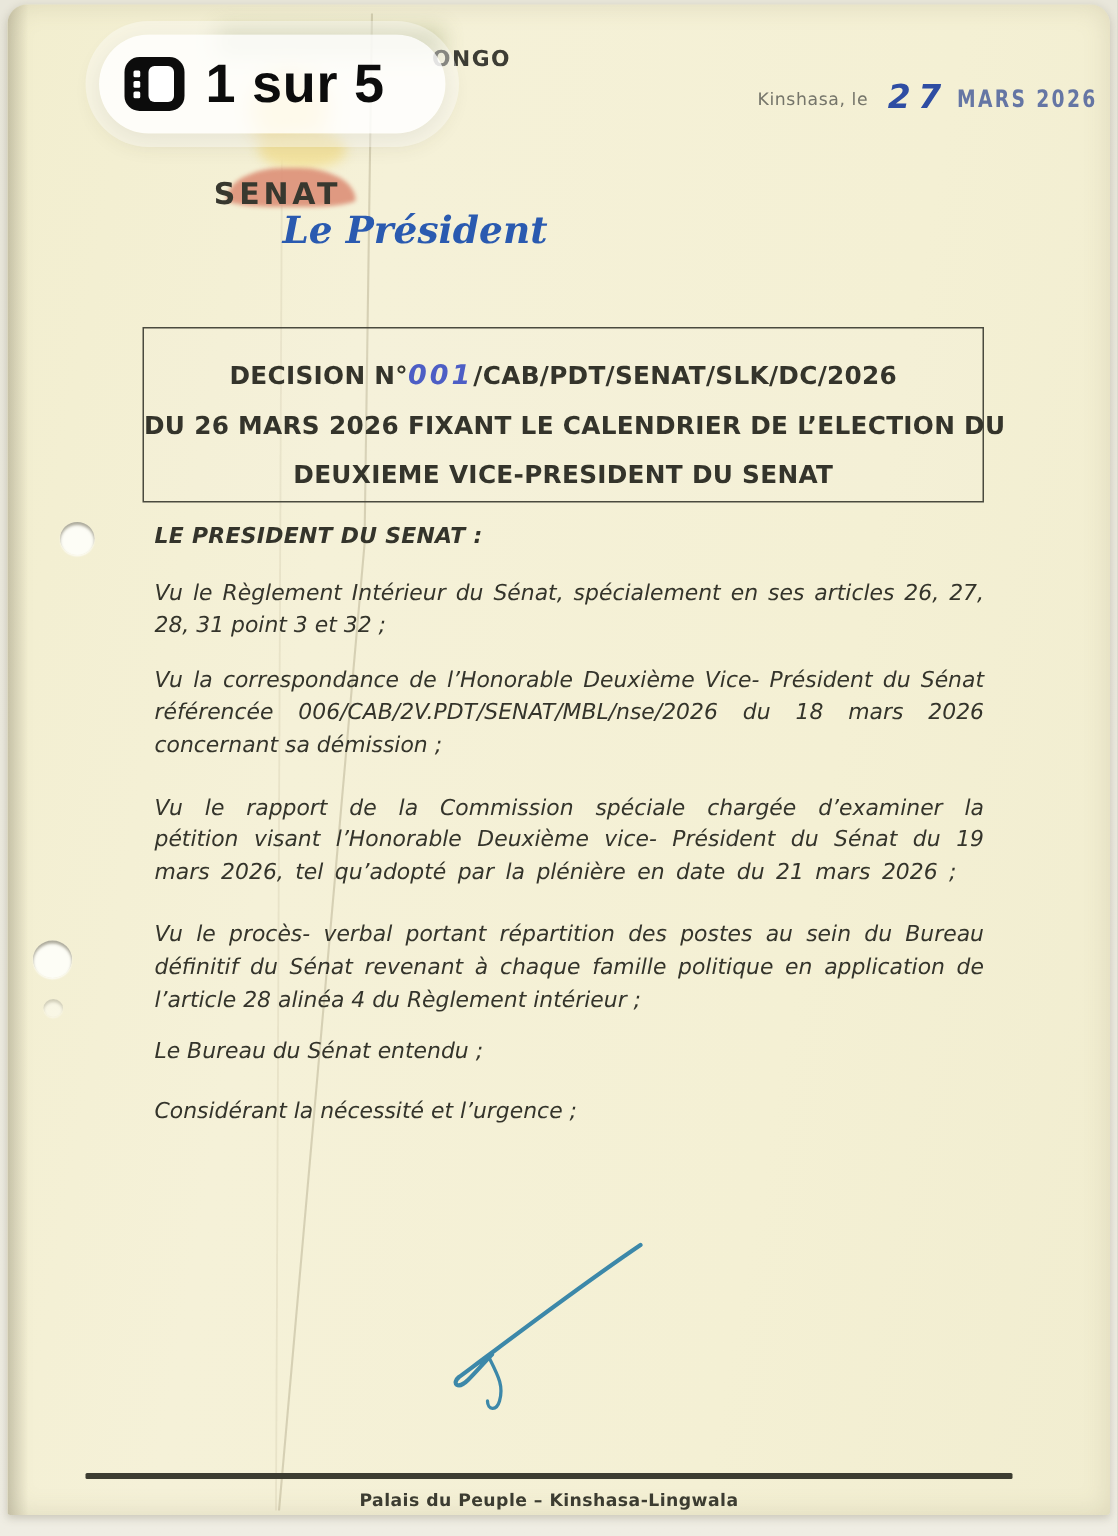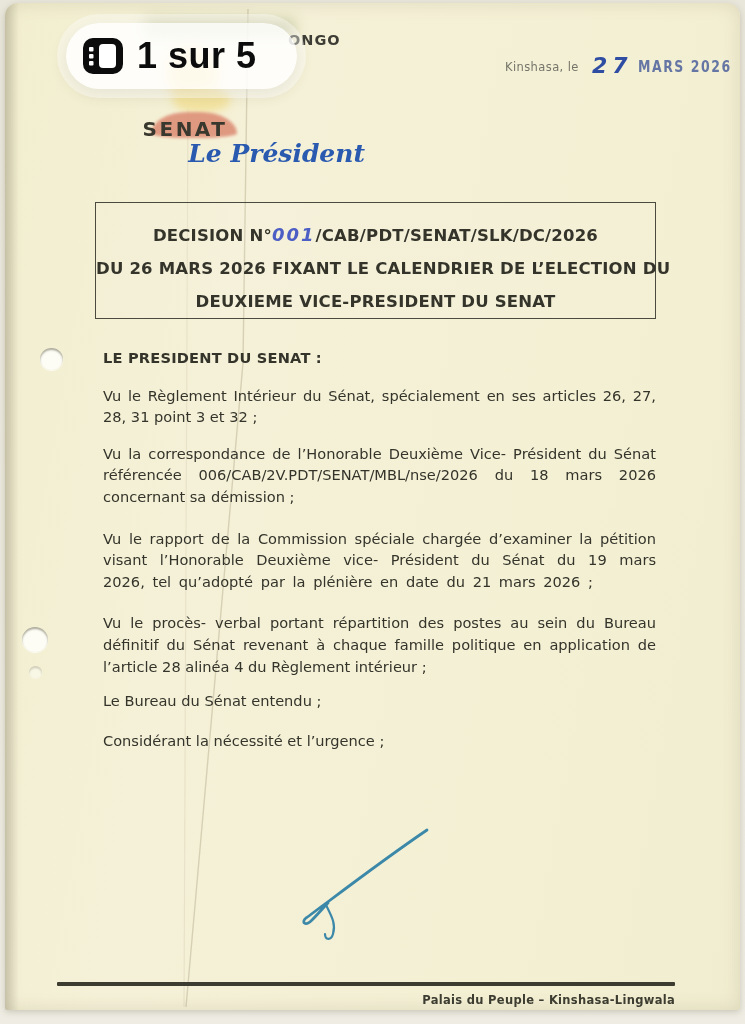--- a/index.html
+++ b/index.html
@@ -64,58 +64,59 @@
     font-size: 20px; font-weight: bold; letter-spacing: 2.5px; color: #38382f;
   }
   .office-title {
     position: absolute; left: 0; top: 136px; width: 360px; text-align: right;
     font-family: "DejaVu Serif", "Liberation Serif", serif;
     font-style: italic; font-weight: bold; font-size: 25px; color: #2a5ab0;
   }
 
   
   .title-box {
-    position: absolute; left: 90px; top: 199px; width: 561px; height: 117px;
+    position: absolute; left: 90px; top: 215px; width: 561px; height: 117px;
     border: 1.4px solid #4a4a3e;
     background: rgba(255,255,250,.06);
     text-align: center;
     padding-top: 15px;
   }
   .title-box .tline {
     line-height: 33px; font-size: 16.5px; font-weight: bold; color: #34342b;
     white-space: nowrap; letter-spacing: .2px;
   }
   .hand-number {
     color: #4d5ec5; font-weight: bold; font-style: italic;
     letter-spacing: 2px; font-size: 18px;
   }
 
   
   .body-text {
     position: absolute; left: 98px; top: 344px; width: 553px;
     font-size: 14.6px; line-height: 21.6px; color: #34342b;
     text-align: justify;
+    font-style: italic;
   }
   .salutation { font-weight: bold; margin-bottom: 16px; letter-spacing: .2px; }
   .para { margin-bottom: 15px; }
   .para:nth-of-type(3) { margin-bottom: 20px; }
   .para:nth-of-type(4) { margin-bottom: 20px; word-spacing: 3px; }
   .para:nth-of-type(5) { margin-bottom: 13px; }
   .para:nth-of-type(6) { margin-bottom: 18px; }
   .para:nth-of-type(7) { margin-bottom: 17px; }
 
   .signature-svg { position: absolute; left: 282px; top: 818px; }
 
   
   .footer-rule {
     position: absolute; left: 52px; top: 979px; width: 618px; height: 4px;
     background: #3c3c31; border-radius: 1px;
   }
   .footer-text {
-    position: absolute; left: 52px; top: 990px; width: 618px; text-align: right;
+    position: absolute; left: 52px; top: 990px; width: 618px; text-align: center;
     font-size: 11.5px; font-weight: bold; color: #3c3c31; letter-spacing: .3px;
   }
 
   
   .badge {
     position: absolute; left: 66px; top: 23px;
     width: 231px; height: 66px;
     background: rgba(255,255,255,.86);
     border-radius: 34px;
     box-shadow: 0 0 0 9px rgba(255,255,255,.38), 0 5px 16px rgba(70,65,40,.16);

